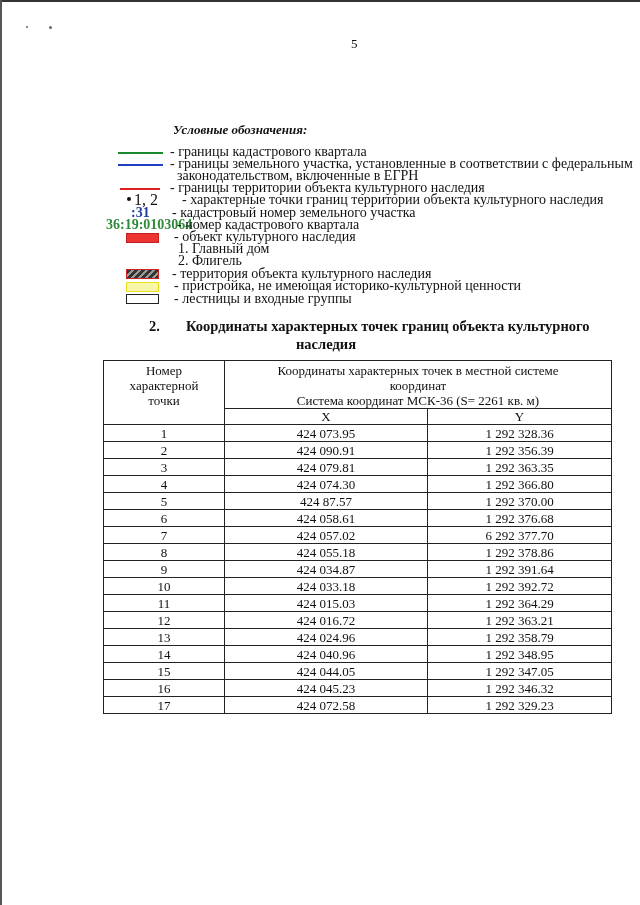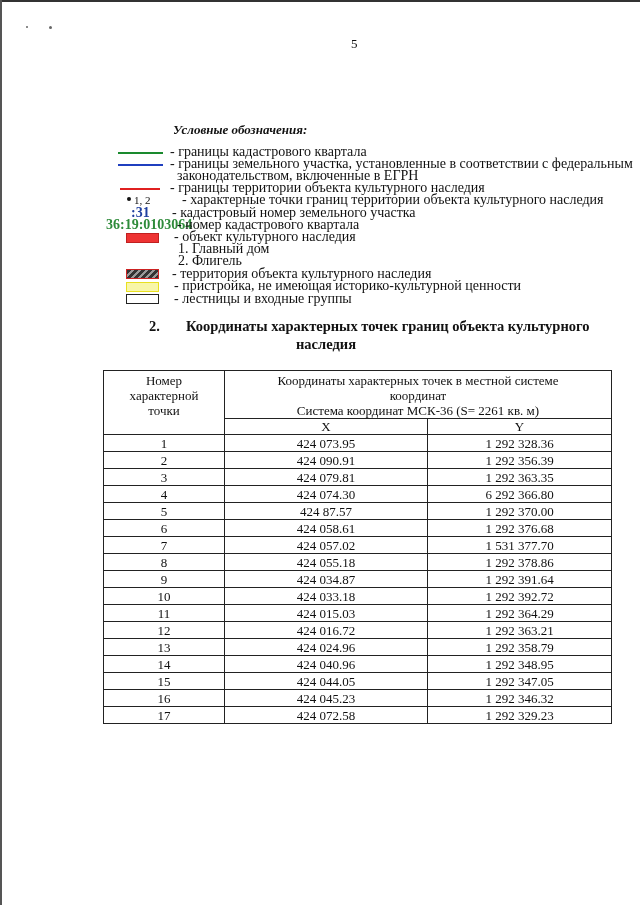--- a/index.html
+++ b/index.html
@@ -16,21 +16,21 @@
   .legend-row { position: absolute; font-size: 14px; line-height: 12px; white-space: nowrap; }
   .sym-line { position: absolute; height: 2px; }
   .sym-box { position: absolute; width: 33px; height: 10px; box-sizing: border-box; }
 
   .section-heading { position: absolute; left: 0; width: 640px; top: 318px; font-size: 14.5px; font-weight: bold; }
   .section-num { position: absolute; left: 149px; top: 0; }
   .section-text1 { position: absolute; left: 186px; top: 0; white-space: nowrap; }
   .section-text2 { position: absolute; left: 0; width: 624px; text-align: center; top: 18px; padding-left: 28px; box-sizing: border-box; }
 
   table.coords {
-    position: absolute; left: 103px; top: 370px; width: 509px;
+    position: absolute; left: 103px; top: 360px; width: 509px;
     border-collapse: collapse; font-size: 13px;
   }
   table.coords td, table.coords th {
     border: 1px solid #222; text-align: center; padding: 0; font-weight: normal; line-height: 15px;
   }
   table.coords th.num-head { width: 120px; vertical-align: top; padding-top: 2px; }
   table.coords th.coord-head { padding-top: 2px; }
   table.coords tbody td { height: 16px; }
 </style>
 </head>
@@ -56,21 +56,21 @@
   <div class="legend-row" style="left:177px;top:170px;">законодательством, включенные в ЕГРН</div>
 </div>
 
 <div>
   <div class="sym-line" style="left:120px;top:188px;width:40px;background:#e02020;"></div>
   <div class="legend-row" style="left:170px;top:182px;">- границы территории объекта культурного наследия</div>
 </div>
 
 <div>
   <div style="position:absolute;left:127px;top:197px;width:4px;height:4px;border-radius:50%;background:#111;"></div>
-  <div class="legend-row" style="left:134px;top:194px;font-size:11px;">1, 2</div>
+  <div class="legend-row" style="left:134px;top:194px;font-size:16px;">1, 2</div>
   <div class="legend-row" style="left:182px;top:194px;">- характерные точки границ территории объекта культурного наследия</div>
 </div>
 
 <div>
   <div class="legend-row" style="left:131px;top:207px;color:#1f3f9f;font-weight:bold;">:31</div>
   <div class="legend-row" style="left:172px;top:207px;">- кадастровый номер земельного участка</div>
 </div>
 
 <div>
   <div class="legend-row" style="left:106px;top:219px;color:#2e8b3a;font-weight:bold;">36:19:0103064</div>
@@ -136,36 +136,36 @@
         <td>1 292 356.39</td>
       </tr>
       <tr>
         <td>3</td>
         <td>424 079.81</td>
         <td>1 292 363.35</td>
       </tr>
       <tr>
         <td>4</td>
         <td>424 074.30</td>
-        <td>6 292 366.80</td>
+        <td>1 292 366.80</td>
       </tr>
       <tr>
         <td>5</td>
         <td>424 87.57</td>
         <td>1 292 370.00</td>
       </tr>
       <tr>
         <td>6</td>
         <td>424 058.61</td>
         <td>1 292 376.68</td>
       </tr>
       <tr>
         <td>7</td>
         <td>424 057.02</td>
-        <td>1 531 377.70</td>
+        <td>6 292 377.70</td>
       </tr>
       <tr>
         <td>8</td>
         <td>424 055.18</td>
         <td>1 292 378.86</td>
       </tr>
       <tr>
         <td>9</td>
         <td>424 034.87</td>
         <td>1 292 391.64</td>

